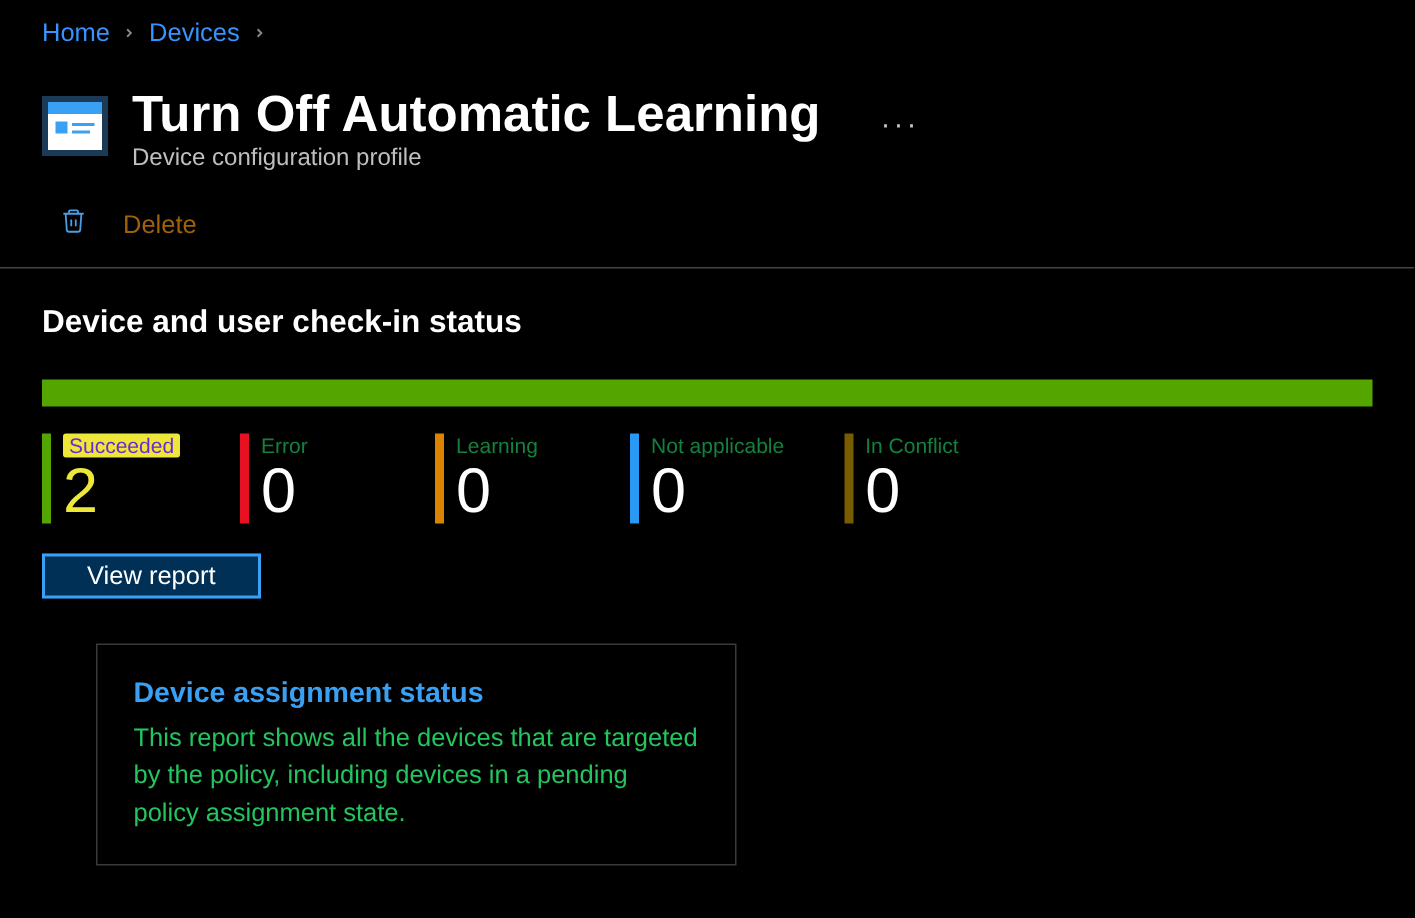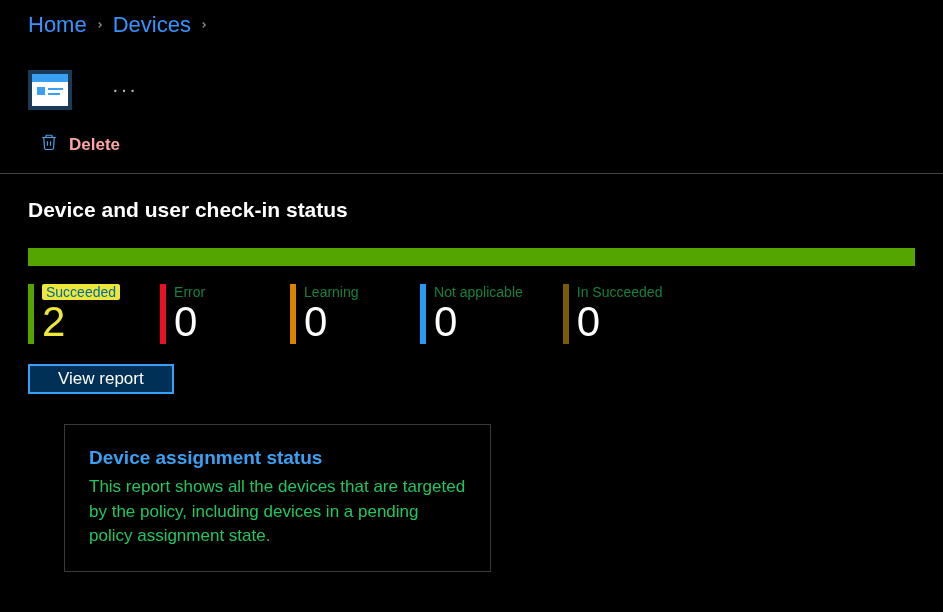--- a/index.html
+++ b/index.html
@@ -18,21 +18,21 @@
     }
     a {
       text-decoration: none;
     }
     
     .breadcrumb {
       display: flex;
       align-items: center;
       gap: 8px;
       padding: 12px 28px;
-      font-size: 22px;
+      font-size: 17px;
     }
     .breadcrumb-link {
       color: #3794ff;
       cursor: pointer;
     }
     .breadcrumb-sep {
       color: #888888;
       font-size: 14px;
     }
     
@@ -76,25 +76,24 @@
     .toolbar {
       display: flex;
       align-items: center;
       gap: 10px;
       padding: 10px 28px 16px 40px;
       border-bottom: 1px solid #444444;
     }
     .toolbar-btn {
       display: flex;
       align-items: center;
-      gap: 11px;
-      color: #fca5a5;
-      font-size: 17px;
-      cursor: pointer;
-      font-weight: bold;
+      gap: 24px;
+      color: #a16207;
+      font-size: 17px;
+      cursor: pointer;
     }
     .toolbar-btn svg {
       color: #4aa0e6;
     }
     
     .status-section {
       padding: 24px 28px 0 28px;
     }
     .status-heading {
       font-size: 21px;
@@ -132,21 +131,21 @@
       color: #15803d;
       white-space: nowrap;
     }
     .tile-value {
       font-size: 42px;
       font-weight: 400;
       line-height: 1.05;
     }
     .tile.highlight .tile-label {
       background: #ede73a;
-      color: #0369a1;
+      color: #6d28d9;
       padding: 0 4px;
       border-radius: 2px;
       width: fit-content;
     }
     .tile.highlight .tile-value {
       color: #ede73a;
     }
     
     .view-report-btn {
       margin-top: 20px;
@@ -202,20 +201,24 @@
   <div class="header-icon">
     <svg width="44" height="40" viewBox="0 0 44 40">
       <rect x="0" y="0" width="44" height="40" fill="#1b3a57"></rect>
       <rect x="4" y="4" width="36" height="32" fill="#ffffff"></rect>
       <rect x="4" y="4" width="36" height="8" fill="#3aa0f3"></rect>
       <rect x="9" y="17" width="8" height="8" fill="#3aa0f3"></rect>
       <rect x="20" y="18" width="15" height="2" fill="#3aa0f3"></rect>
       <rect x="20" y="23" width="12" height="2" fill="#3aa0f3"></rect>
     </svg>
   </div>
+  <div class="header-titles">
+    <h1 class="header-title">Turn Off Automatic Learning</h1>
+    <div class="header-subtitle">Device configuration profile</div>
+  </div>
   <div class="header-dots">···</div>
 </div>
 
 <div class="toolbar">
   <div class="toolbar-btn">
     <span>
       <svg width="18" height="20" viewBox="0 0 24 24" fill="none" stroke="#4aa0e6" stroke-width="1.6">
         <polyline points="3 6 5 6 21 6"></polyline>
         <path d="M19 6l-1 14a2 2 0 0 1-2 2H8a2 2 0 0 1-2-2L5 6"></path>
         <path d="M10 11v6M14 11v6"></path>
@@ -255,21 +258,21 @@
     <div class="tile">
       <div class="tile-bar" style="background:#2899f5"></div>
       <div class="tile-body">
         <span class="tile-label">Not applicable</span>
         <span class="tile-value">0</span>
       </div>
     </div>
     <div class="tile">
       <div class="tile-bar" style="background:#7a5c00"></div>
       <div class="tile-body">
-        <span class="tile-label">In Succeeded</span>
+        <span class="tile-label">In Conflict</span>
         <span class="tile-value">0</span>
       </div>
     </div>
   </div>
 
   <button class="view-report-btn">View report</button>
 
   <div class="card">
     <a class="card-title">Device assignment status</a>
     <p class="card-desc">This report shows all the devices that are targeted by the policy, including devices in a pending policy assignment state.</p>

